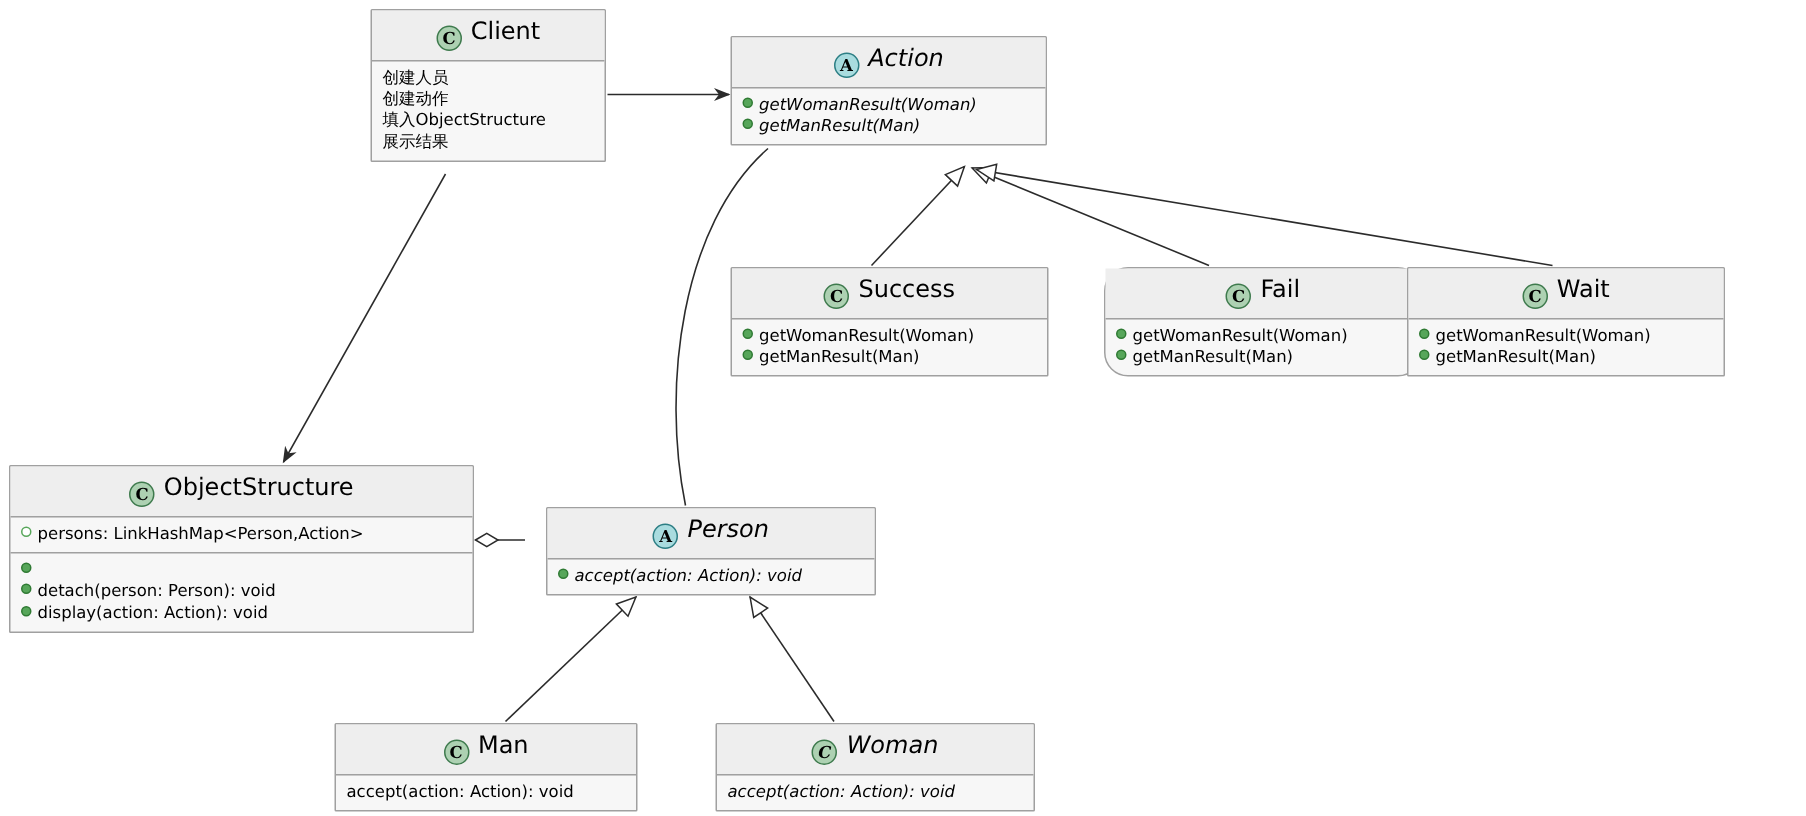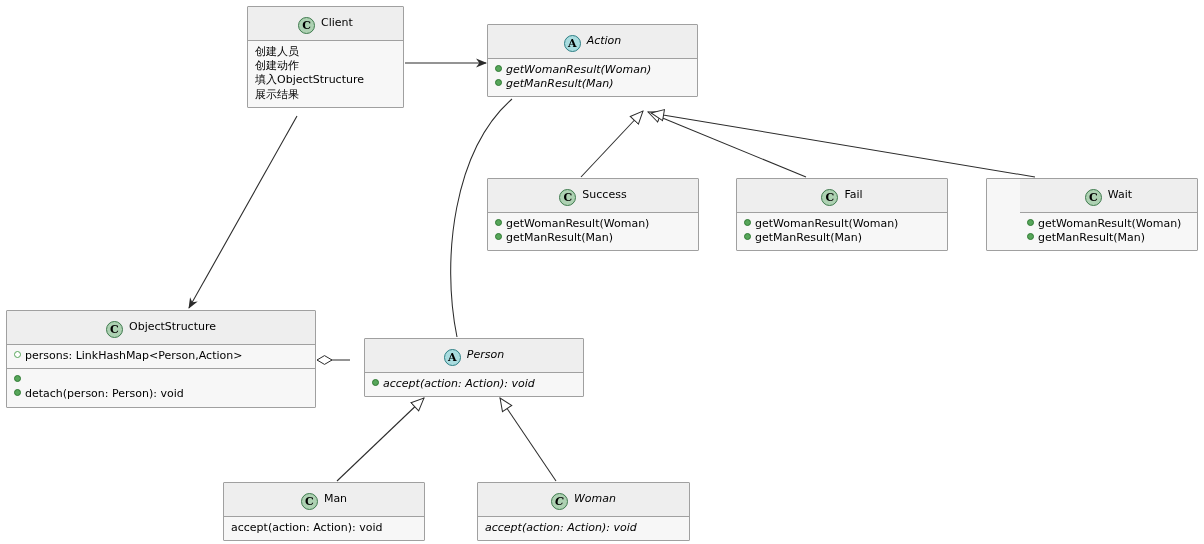--- a/index.html
+++ b/index.html
@@ -62,21 +62,21 @@
   }
   .uml-header .stereo.cls {
     background: #ADD1B2;
     border: 1px solid #3e7a4d;
   }
   .uml-header .stereo.abs {
     background: #A9DCDF;
     border: 1px solid #2c7e84;
   }
   .uml-header .cname {
-    font-size: 11px;
+    font-size: 16px;
     color: #000000;
     margin-left: 6px;
   }
   .uml-header .cname.italic {
     font-style: italic;
   }
 
   .uml-compartment {
     box-sizing: border-box;
     padding: 4px 7px 5px 7px;
@@ -186,50 +186,51 @@
   <div class="uml-class" style="left:487px; top:178px; width:212px;">
     <div class="uml-header">
       <span class="stereo cls">C</span><span class="cname">Success</span>
     </div>
     <div class="uml-compartment">
       <div class="uml-member"><span class="vis pub"></span><span class="mtext">getWomanResult(Woman)</span></div>
       <div class="uml-member"><span class="vis pub"></span><span class="mtext">getManResult(Man)</span></div>
     </div>
   </div>
 
-  <div class="uml-class" style="left:736px; top:178px; width:212px;">
+  <div class="uml-class" style="left:736px; top:178px; width:212px;border-radius:16px;">
     <div class="uml-header">
       <span class="stereo cls">C</span><span class="cname">Fail</span>
     </div>
     <div class="uml-compartment">
       <div class="uml-member"><span class="vis pub"></span><span class="mtext">getWomanResult(Woman)</span></div>
       <div class="uml-member"><span class="vis pub"></span><span class="mtext">getManResult(Man)</span></div>
     </div>
   </div>
 
-  <div class="uml-class" style="left:986px; top:178px; width:212px;padding-left:33px;">
+  <div class="uml-class" style="left:938px; top:178px; width:212px;">
     <div class="uml-header">
       <span class="stereo cls">C</span><span class="cname">Wait</span>
     </div>
     <div class="uml-compartment">
       <div class="uml-member"><span class="vis pub"></span><span class="mtext">getWomanResult(Woman)</span></div>
       <div class="uml-member"><span class="vis pub"></span><span class="mtext">getManResult(Man)</span></div>
     </div>
   </div>
 
   <div class="uml-class" style="left:6px; top:310px; width:310px;">
     <div class="uml-header">
       <span class="stereo cls">C</span><span class="cname">ObjectStructure</span>
     </div>
     <div class="uml-compartment">
       <div class="uml-member"><span class="vis pkg"></span><span class="mtext">persons: LinkHashMap&lt;Person,Action&gt;</span></div>
     </div>
     <div class="uml-compartment">
       <div class="uml-member"><span class="vis pub"></span></div>
       <div class="uml-member"><span class="vis pub"></span><span class="mtext">detach(person: Person): void</span></div>
+      <div class="uml-member"><span class="vis pub"></span><span class="mtext">display(action: Action): void</span></div>
     </div>
   </div>
 
   <div class="uml-class" style="left:364px; top:338px; width:220px;">
     <div class="uml-header">
       <span class="stereo abs">A</span><span class="cname italic">Person</span>
     </div>
     <div class="uml-compartment">
       <div class="uml-member italic"><span class="vis pub"></span><span class="mtext">accept(action: Action): void</span></div>
     </div>

